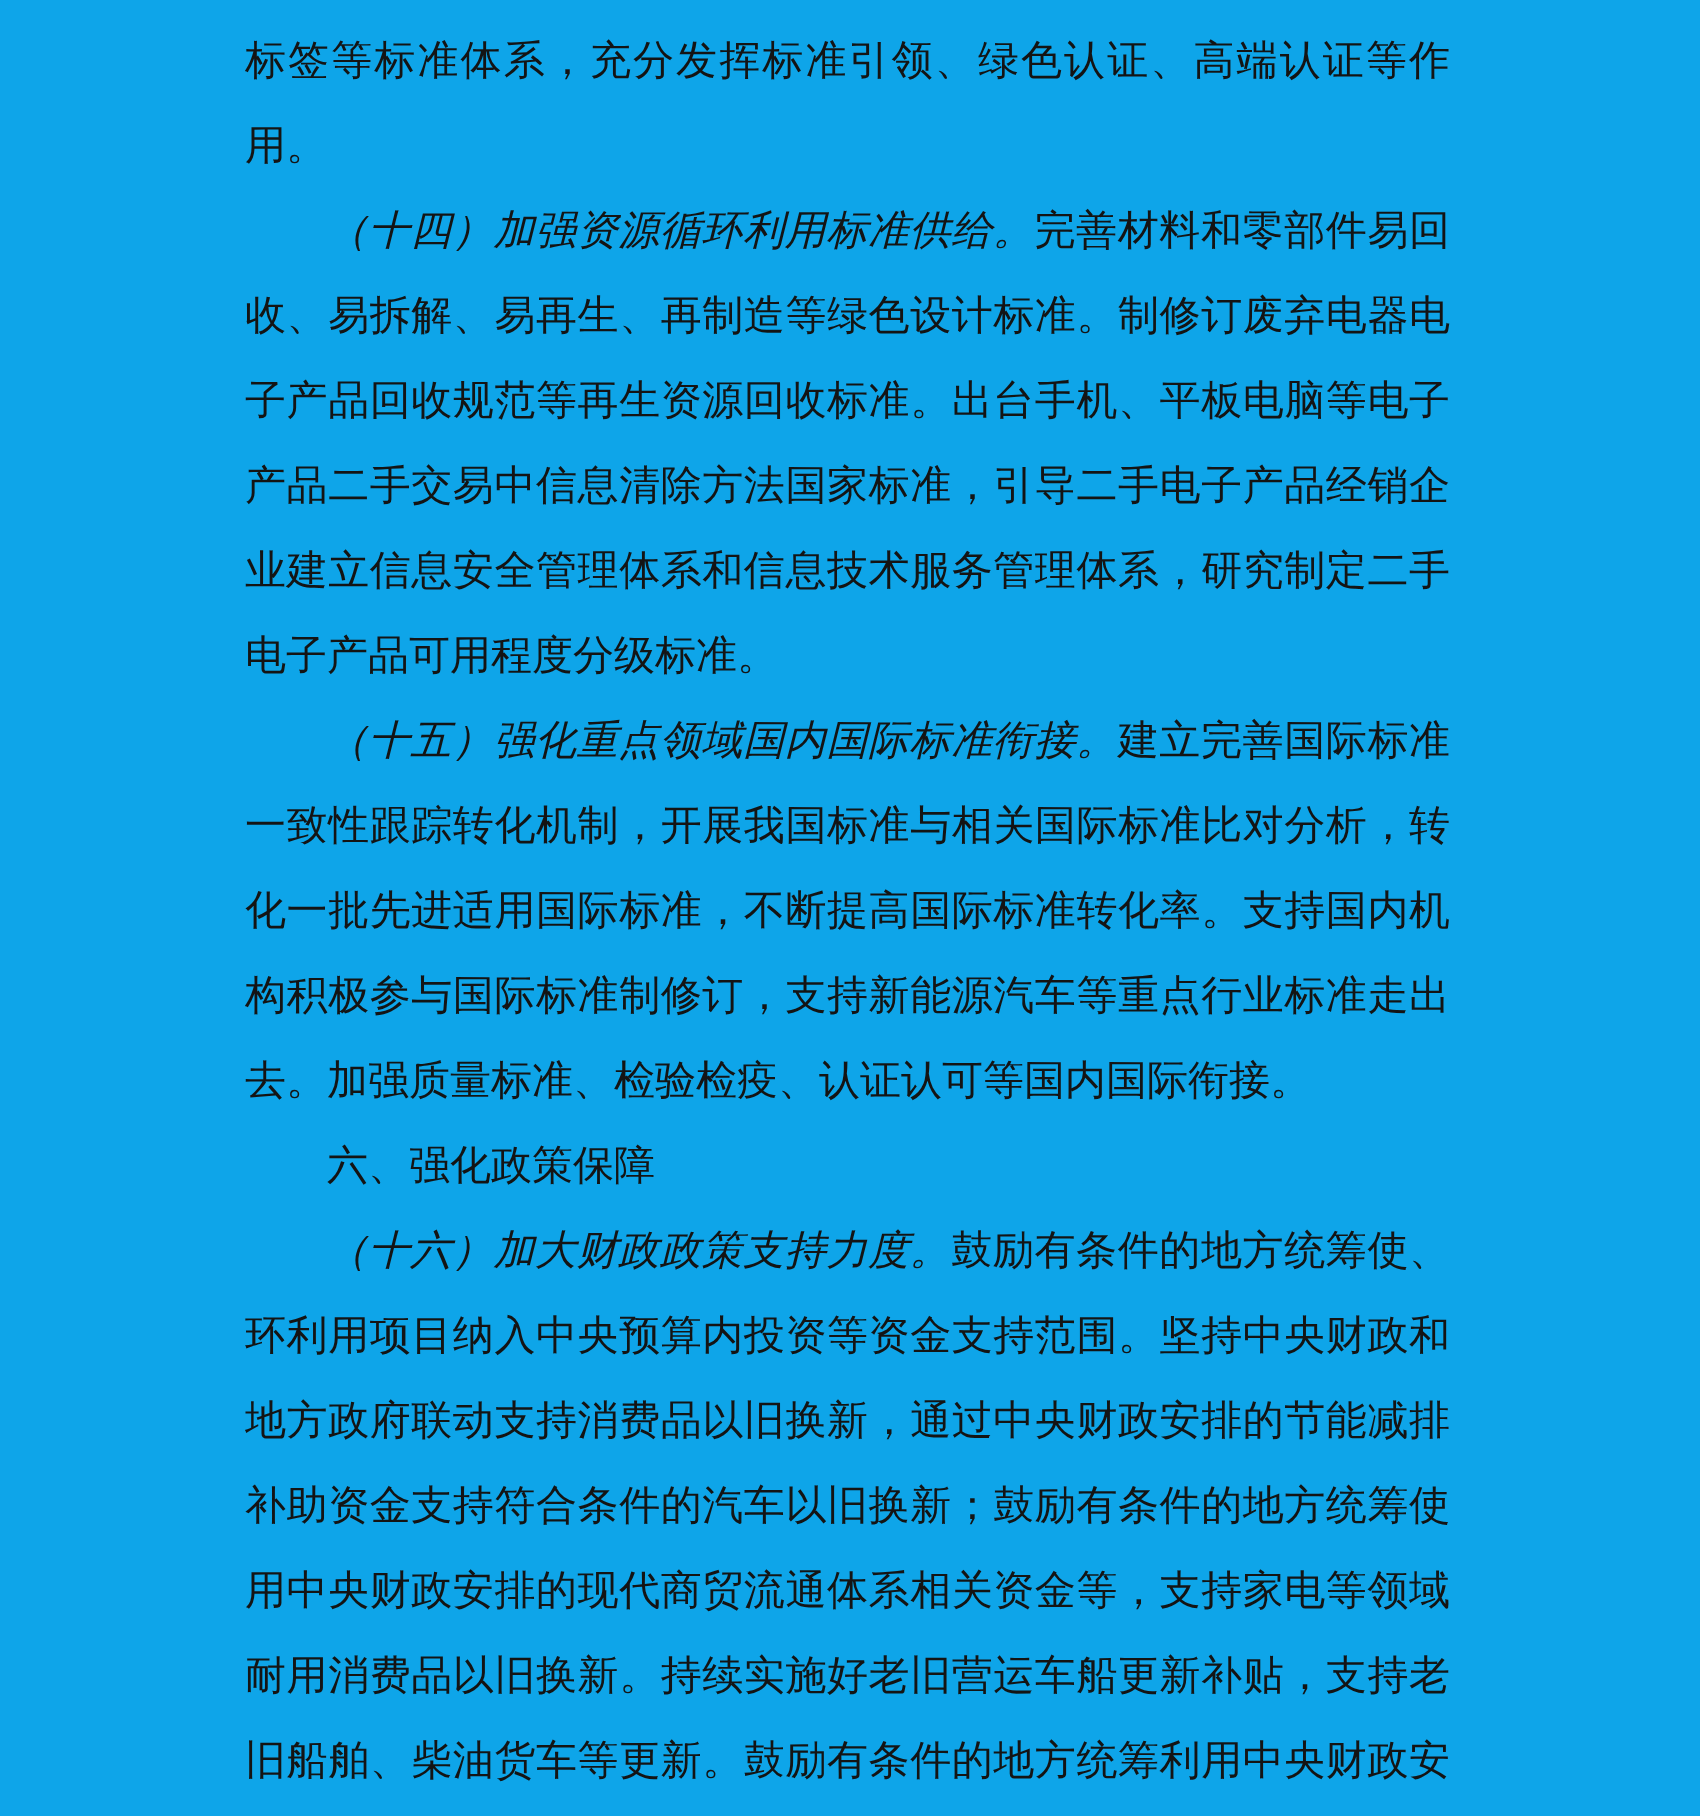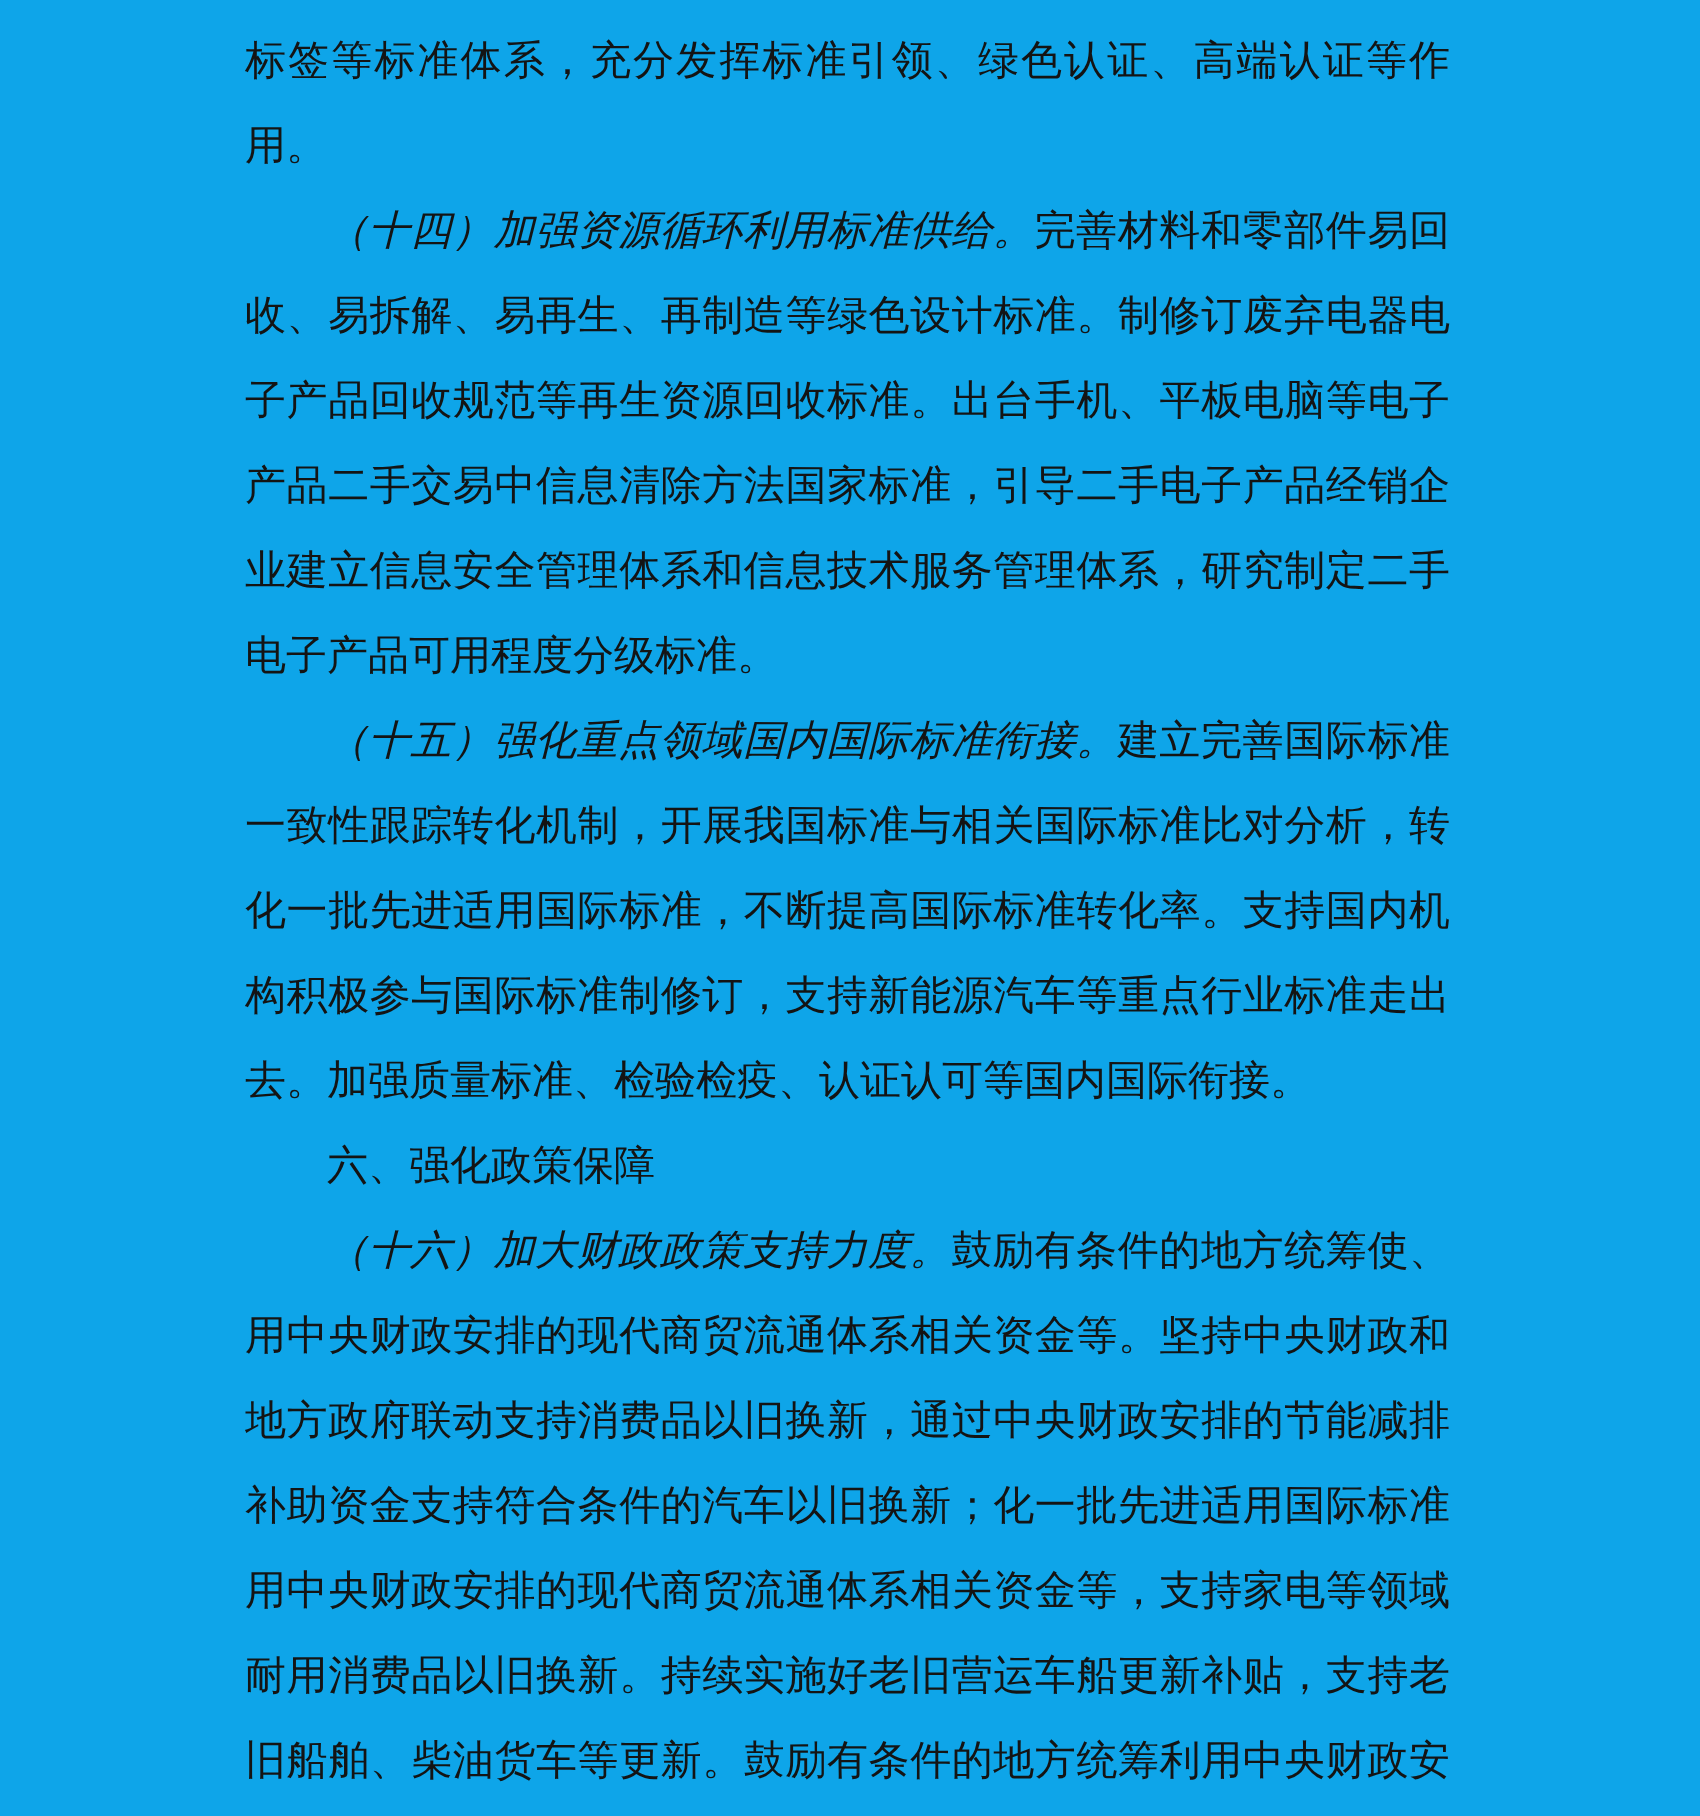--- a/index.html
+++ b/index.html
@@ -58,21 +58,21 @@
 
     <div class="ln fl ind"><span class="lead">（十五）强化重点领域国内国际标准衔接。</span><span>建立完善国际标准</span></div>
     <div class="ln fl">一致性跟踪转化机制，开展我国标准与相关国际标准比对分析，转</div>
     <div class="ln fl">化一批先进适用国际标准，不断提高国际标准转化率。支持国内机</div>
     <div class="ln fl">构积极参与国际标准制修订，支持新能源汽车等重点行业标准走出</div>
     <div class="ln">去。加强质量标准、检验检疫、认证认可等国内国际衔接。</div>
 
     <div class="ln ind hd">六、强化政策保障</div>
 
     <div class="ln fl ind"><span class="lead">（十六）加大财政政策支持力度。</span><span>鼓励有条件的地方统筹使、循</span></div>
-    <div class="ln fl">用中央财政安排的现代商贸流通体系相关资金等。坚持中央财政和</div>
+    <div class="ln fl">环利用项目纳入中央预算内投资等资金支持范围。坚持中央财政和</div>
     <div class="ln fl">地方政府联动支持消费品以旧换新，通过中央财政安排的节能减排</div>
-    <div class="ln fl">补助资金支持符合条件的汽车以旧换新；化一批先进适用国际标准</div>
+    <div class="ln fl">补助资金支持符合条件的汽车以旧换新；鼓励有条件的地方统筹使</div>
     <div class="ln fl">用中央财政安排的现代商贸流通体系相关资金等，支持家电等领域</div>
     <div class="ln fl">耐用消费品以旧换新。持续实施好老旧营运车船更新补贴，支持老</div>
     <div class="ln fl">旧船舶、柴油货车等更新。鼓励有条件的地方统筹利用中央财政安</div>
 
   </div>
 </div>
 
 </body></html>

